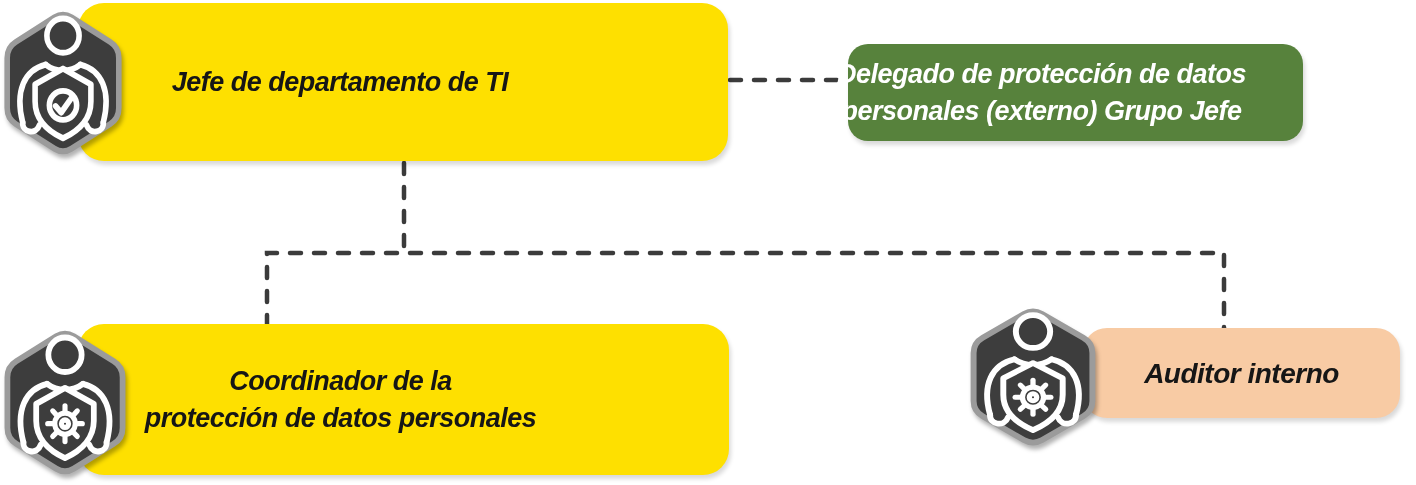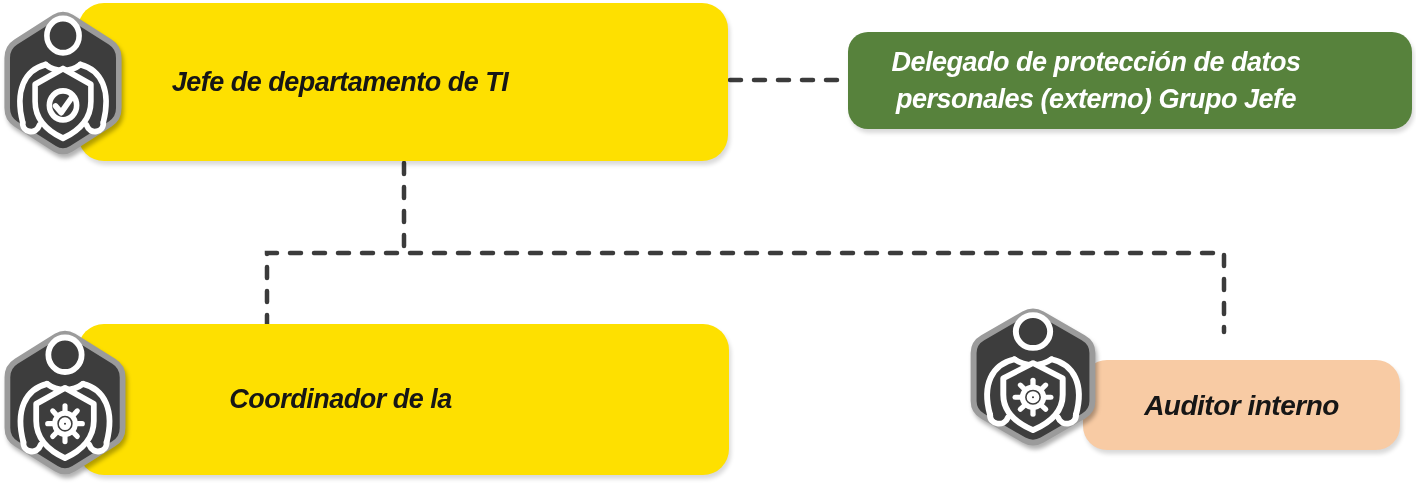--- a/index.html
+++ b/index.html
@@ -19,30 +19,30 @@
         stroke-dasharray:11 13; stroke-linecap:round;}
   .box{position:absolute; z-index:1; display:flex; align-items:center;
        justify-content:center; box-shadow:2px 4px 4px rgba(0,0,0,0.15);}
   .box-text{font-weight:700; font-size:27px; line-height:37px;
             text-align:center; letter-spacing:-0.5px;}
   .line{display:block; white-space:nowrap;}
   .node-jefe{left:78px; top:3px; width:650px; height:158px;
              border-radius:26px; background:var(--yellow);
              padding-right:126px; box-sizing:border-box;}
   .node-jefe .box-text{color:var(--textdark);}
-  .node-delegado{left:848px; top:32px; width:564px; height:97px;
+  .node-delegado{left:848px; top:44px; width:455px; height:97px;
              border-radius:20px; background:var(--green);
              padding-right:68px; box-sizing:border-box;}
   .node-delegado .box-text{color:var(--textlight);}
   .node-coordinador{left:78px; top:324px; width:651px; height:151px;
              border-radius:26px; background:var(--yellow);
              padding-right:126px; box-sizing:border-box;}
   .node-coordinador .box-text{color:var(--textdark);}
   .node-auditor{left:1083px; top:328px; width:317px; height:90px;
-             border-radius:24px; background:var(--peach);margin-top:32px;}
+             border-radius:24px; background:var(--peach);}
   .node-auditor .box-text{color:var(--textdark); font-size:28px;}
   .hex-icon{position:absolute; z-index:2;
             filter:drop-shadow(2px 4px 2px rgba(0,0,0,0.30));}
   .hex-jefe{left:1px; top:8px; width:124px; height:150px;}
   .hex-coordinador{left:1px; top:327px; width:128px; height:151px;}
   .hex-auditor{left:967px; top:305px; width:132px; height:144px;}
   .hex-shape{fill:var(--hex); stroke:var(--hexborder); stroke-width:4.5;}
   .person{stroke:#FFFFFF; stroke-width:4.5; fill:none;
           stroke-linecap:round; stroke-linejoin:round;}
   .shield-fill{fill:var(--hex);}
@@ -67,20 +67,21 @@
   <div class="box node-delegado">
     <div class="box-text">
       <span class="line">Delegado de protección de datos</span>
       <span class="line">personales (externo) Grupo Jefe</span>
     </div>
   </div>
 
   <div class="box node-coordinador">
     <div class="box-text">
       <span class="line">Coordinador de la</span>
+      <span class="line">protección de datos personales</span>
     </div>
   </div>
 
   <div class="box node-auditor">
     <div class="box-text">
       <span class="line">Auditor interno</span>
     </div>
   </div>
 
   <svg class="hex-icon hex-jefe" viewBox="0 0 100 114" preserveAspectRatio="none">

